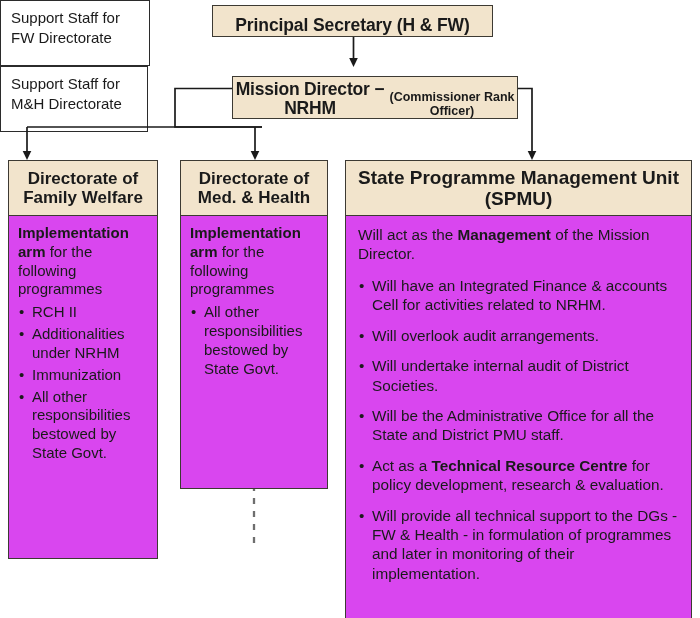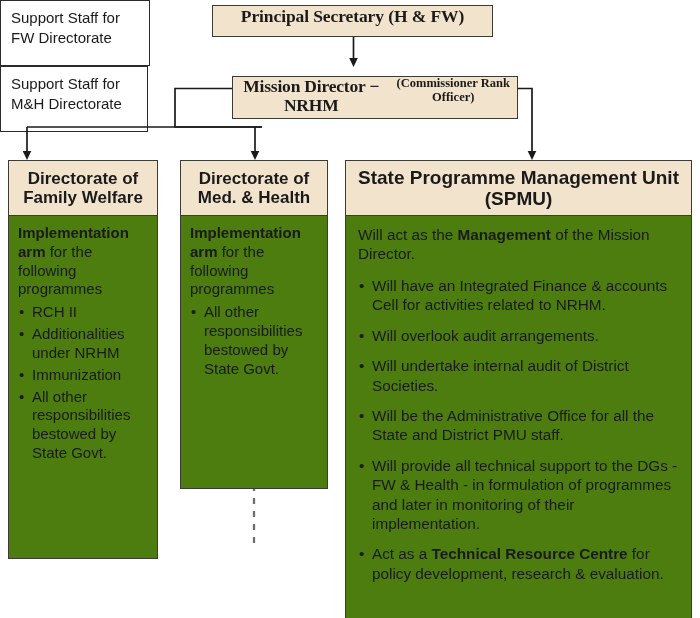--- a/index.html
+++ b/index.html
@@ -23,25 +23,24 @@
   }
   .box {
     position: absolute;
     box-sizing: border-box;
     border: 1.5px solid #3d3a33;
     background: #ffffff;
   }
   .hdr-box {
     background: #f2e4cc;
     display: flex;
-    align-items: flex-start;
+    align-items: flex-end;
     justify-content: center;
     text-align: center;
     font-weight: bold;
-    font-family: Liberation Serif, serif;
   }
   .node-top {
     left: 212px;
     top: 5px;
     width: 281px;
     height: 32px;
     font-size: 17.5px;
     letter-spacing: -0.1px;
   }
   .node-md {
@@ -71,21 +70,21 @@
     display: flex;
     align-items: center;
     justify-content: center;
     flex-direction: column;
     line-height: 1.12;
   }
   .card > .card-body {
     box-sizing: border-box;
     border: 1.5px solid #3d3a33;
     border-top: none;
-    background: #4d7c0f;
+    background: #d946ef;
     overflow: hidden;
   }
 
   .card-fw  { left: 8px;   top: 160px; width: 150px; }
   .card-mh  { left: 180px; top: 160px; width: 148px; }
   .card-spmu{ left: 345px; top: 160px; width: 347px; }
 
   .card-fw  > .card-head,
   .card-mh  > .card-head { height: 56px; font-size: 17px; }
   .card-spmu> .card-head { height: 56px; font-size: 19px; }
@@ -204,22 +203,22 @@
     <span>State Programme Management Unit</span>
     <span>(SPMU)</span>
   </div>
   <div class="card-body">
     <p class="lead"><span>Will act as the </span><b>Management</b><span> of the Mission Director.</span></p>
     <ul class="bullets">
       <li><span>Will have an Integrated Finance &amp; accounts Cell for activities related to NRHM.</span><b></b><span></span></li>
       <li><span>Will overlook audit arrangements.</span><b></b><span></span></li>
       <li><span>Will undertake internal audit of District Societies.</span><b></b><span></span></li>
       <li><span>Will be the Administrative Office for all the State and District PMU staff.</span><b></b><span></span></li>
+      <li><span>Act as a </span><b>Technical Resource Centre</b><span> for policy development, research &amp; evaluation.</span></li>
       <li><span>Will provide all technical support to the DGs - FW &amp; Health - in formulation of programmes and later in monitoring of their implementation.</span><b></b><span></span></li>
-      <li><span>Act as a </span><b>Technical Resource Centre</b><span> for policy development, research &amp; evaluation.</span></li>
     </ul>
   </div>
 </div>
 
 <div class="support support-fw">
   <span>Support Staff for FW Directorate</span>
 </div>
 <div class="support support-mh">
   <span>Support Staff for M&amp;H Directorate</span>
 </div>

